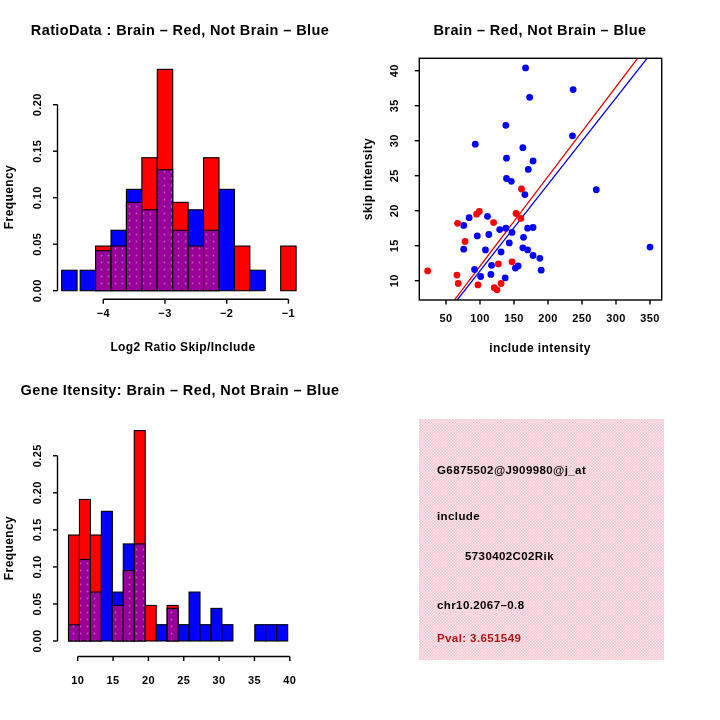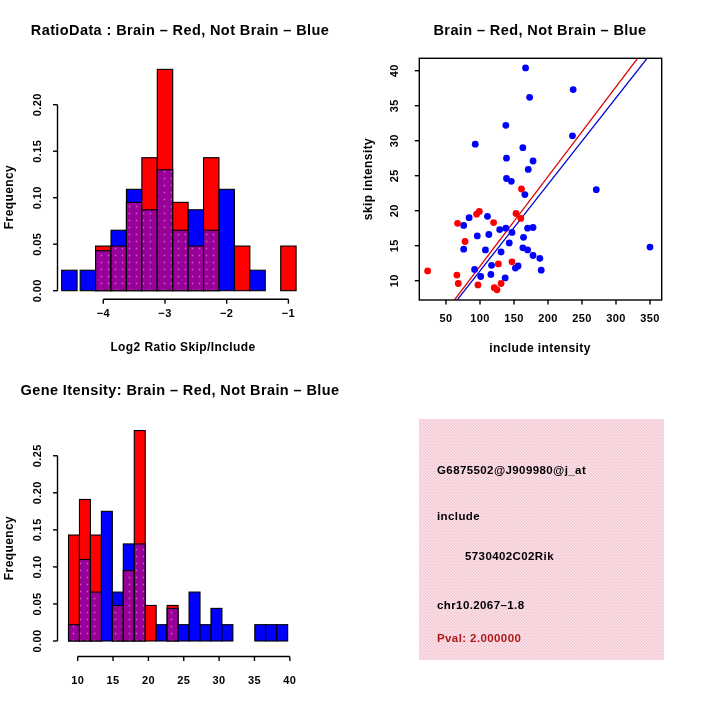--- a/index.html
+++ b/index.html
@@ -229,16 +229,16 @@
       <rect x="221.928" y="624.698" width="10.9585" height="16.30200000000002" fill="#0000FF" stroke="#000" stroke-width="1.1"></rect>
       <rect x="254.8035" y="624.698" width="10.9585" height="16.30200000000002" fill="#0000FF" stroke="#000" stroke-width="1.1"></rect>
       <rect x="265.76200000000006" y="624.698" width="10.9585" height="16.30200000000002" fill="#0000FF" stroke="#000" stroke-width="1.1"></rect>
       <rect x="276.7205" y="624.698" width="10.9585" height="16.30200000000002" fill="#0000FF" stroke="#000" stroke-width="1.1"></rect>
     </svg>
 
   <div class="info-panel">
     <div class="info-line l1">G6875502@J909980@j_at</div>
     <div class="info-line l2">include</div>
     <div class="info-line l3">5730402C02Rik</div>
-    <div class="info-line l4">chr10.2067–1.8</div>
-    <div class="info-line l5" style="color: rgb(176, 24, 24);">Pval: 2.000000</div>
+    <div class="info-line l4">chr10.2067–0.8</div>
+    <div class="info-line l5" style="color: rgb(176, 24, 24);">Pval: 3.651549</div>
   </div>
 </div>
 
 </body></html>

